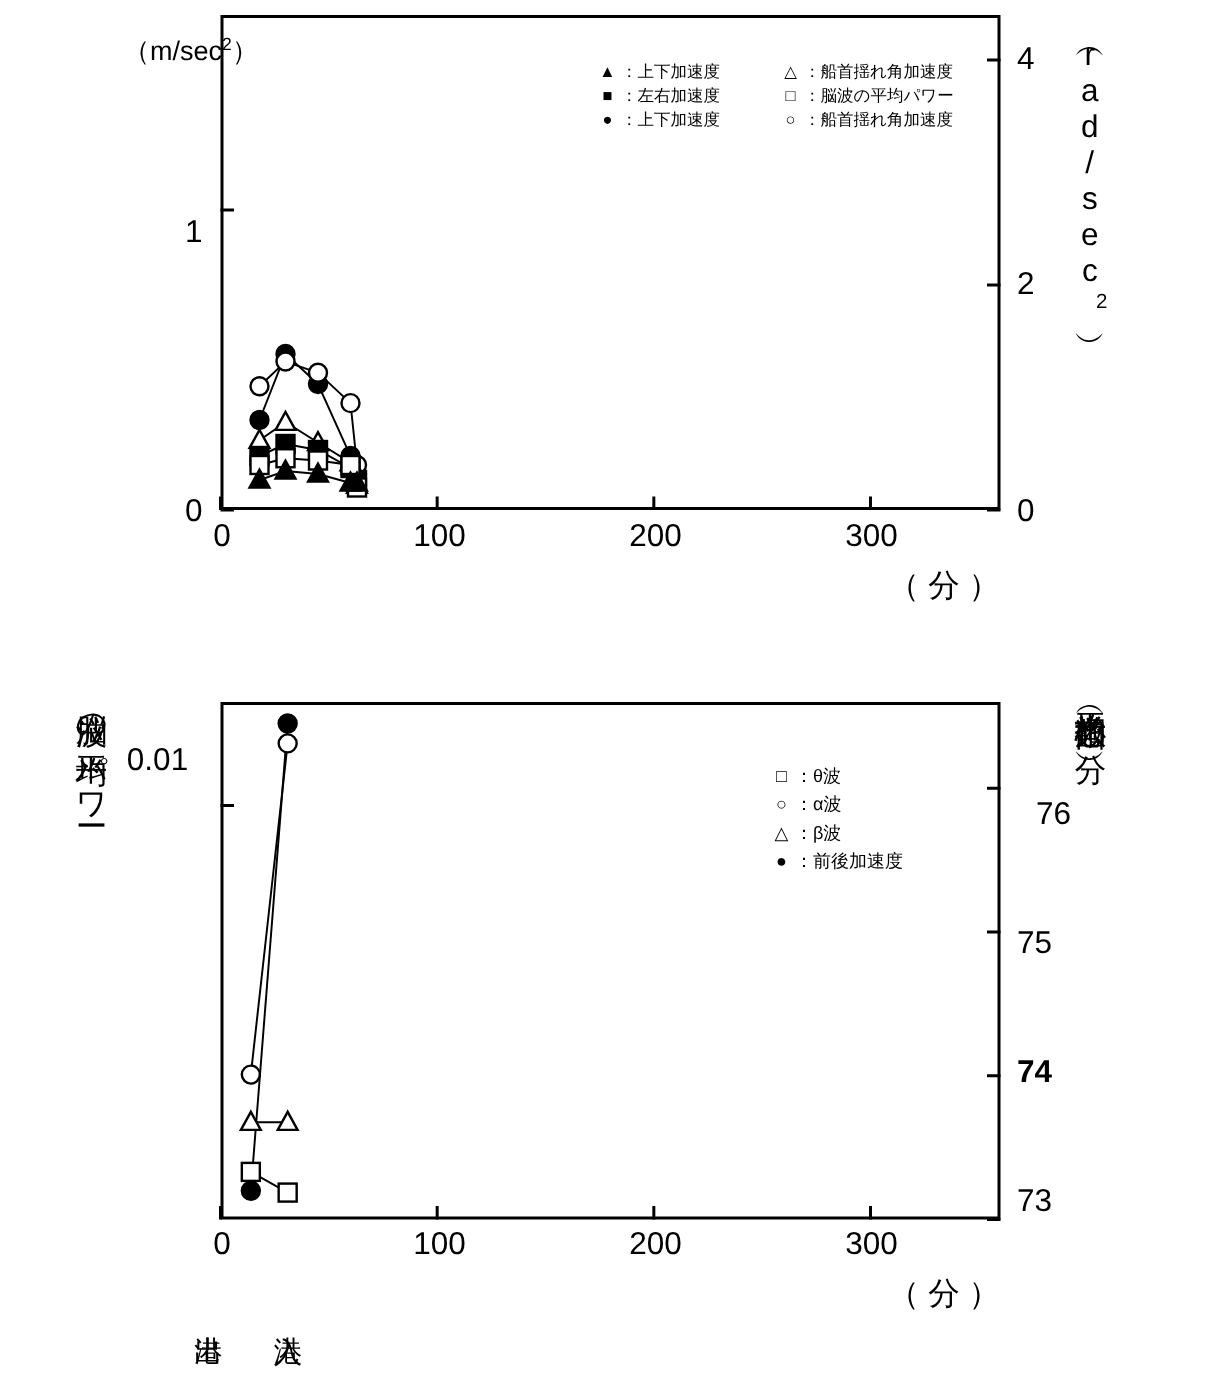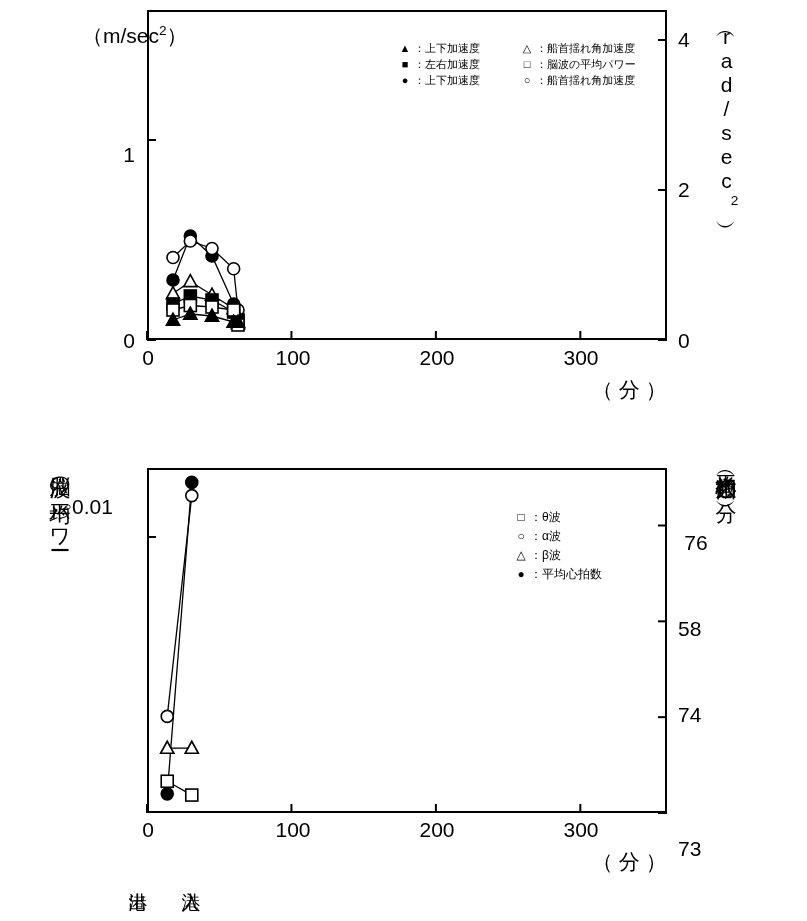--- a/index.html
+++ b/index.html
@@ -39,21 +39,21 @@
     writing-mode: vertical-rl;
     font-size: 21px;
     letter-spacing: 1px;
     white-space: nowrap;
   }
   .vertical-text.upright {
     text-orientation: upright;
   }
   .unit-label {
     position: absolute;
-    font-size: 21px;
+    font-size: 18px;
     white-space: nowrap;
   }
   .legend {
     position: absolute;
     font-size: 11px;
     line-height: 16px;
   }
   .legend-row {
     display: flex;
     align-items: center;
@@ -203,26 +203,26 @@
 </div>
 
 <div class="chart-block" id="chart-bottom">
 
   <div class="plot-frame" style="left:147px; top:48px; width:520px; height:345px;"></div>
 
   <div class="vertical-text upright" style="left:46px; top:40px; height:320px;">脳波の平均パワー</div>
 
   <div class="vertical-text upright" style="left:712px; top:38px; height:340px;">平均心拍数（回／分）</div>
 
-  <div class="tick-label" style="left:72px; top:75px; width:66px; text-align:left;">0.01</div>
-
-  <div class="tick-label" style="left:678px; top:111px; width:36px; text-align:center;">76</div>
-  <div class="tick-label" style="left:678px; top:197px; width:36px; text-align:left;">58</div>
-  <div class="tick-label" style="left:678px; top:283px; width:36px; text-align:left;">74</div>
-  <div class="tick-label" style="left:678px; top:369px; width:36px; text-align:left;margin-top:48px;">73</div>
+  <div class="tick-label" style="left:72px; top:75px; width:66px; text-align:center;">0.01</div>
+
+  <div class="tick-label" style="left:678px; top:111px; width:36px; text-align:right;">76</div>
+  <div class="tick-label" style="left:678px; top:197px; width:36px; text-align:left;">75</div>
+  <div class="tick-label" style="left:678px; top:283px; width:36px; text-align:left;font-weight:bold;">74</div>
+  <div class="tick-label" style="left:678px; top:369px; width:36px; text-align:left;">73</div>
 
   <div class="tick-label" style="left:128px; top:398px; width:40px;">0</div>
   <div class="tick-label" style="left:268px; top:398px; width:50px;">100</div>
   <div class="tick-label" style="left:412px; top:398px; width:50px;">200</div>
   <div class="tick-label" style="left:556px; top:398px; width:50px;">300</div>
 
   <div class="axis-caption" style="left:592px; top:428px;">（ 分 ）</div>
 
   <div class="port-label" style="left:123px; top:440px;">
     <span style="writing-mode:vertical-rl; text-orientation:upright; display:inline-block;">出港</span>
@@ -239,21 +239,21 @@
     <div class="legend-row" style="height:19px;">
       <span class="legend-sym">○</span>
       <span>：α波</span>
     </div>
     <div class="legend-row" style="height:19px;">
       <span class="legend-sym">△</span>
       <span>：β波</span>
     </div>
     <div class="legend-row" style="height:19px;">
       <span class="legend-sym">●</span>
-      <span>：平均心拍数</span>
+      <span>：前後加速度</span>
     </div>
   </div>
 
   <svg class="overlay" width="807" height="501" id="svg-bottom">
       <line x1="147" y1="393" x2="147" y2="384" stroke="#000" stroke-width="2"></line>
       <line x1="291.44444444444446" y1="393" x2="291.44444444444446" y2="384" stroke="#000" stroke-width="2"></line>
       <line x1="435.8888888888889" y1="393" x2="435.8888888888889" y2="384" stroke="#000" stroke-width="2"></line>
       <line x1="580.3333333333334" y1="393" x2="580.3333333333334" y2="384" stroke="#000" stroke-width="2"></line>
       <line x1="147" y1="117" x2="156" y2="117" stroke="#000" stroke-width="2"></line>
       <line x1="667" y1="393" x2="658" y2="393" stroke="#000" stroke-width="2"></line>

